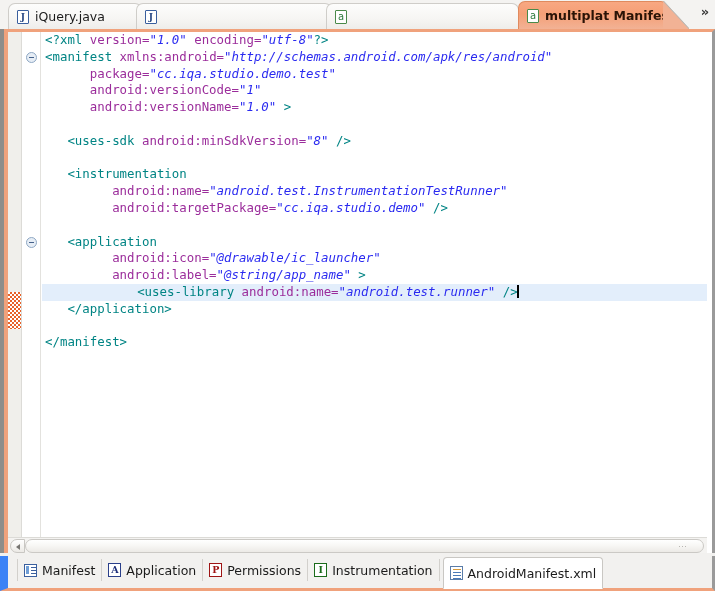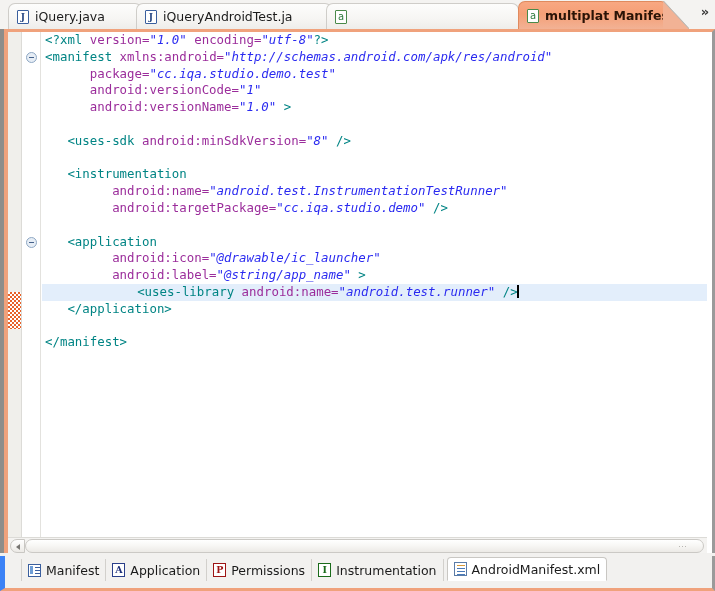--- a/index.html
+++ b/index.html
@@ -263,27 +263,27 @@
     background-image: radial-gradient(#b9b7b3 40%, transparent 41%);
     background-size: 3px 3px;
   }
 
   
   #bottom-tabs {
     position: absolute;
     left: 0; top: 556px;
     width: 715px; height: 35px;
     background: #f2f1ef;
-    border-left: 5px solid #3b82f6;
+    border-left: 8px solid #3b82f6;
     border-bottom: 3px solid #f0a27c;
     border-right: 3px solid #9a9a9a;
     box-sizing: border-box;
     display: flex;
     align-items: flex-start;
-    padding-left: 16px;
+    padding-left: 9px;
     padding-top: 1px;
   }
   #bottom-tabs-strip {
     display: flex;
     align-items: stretch;
     height: 22px;
     margin-top: 2px;
   }
   .btab {
     display: flex;
@@ -296,21 +296,21 @@
     white-space: nowrap;
     box-sizing: border-box;
   }
   .btab.first { border-left: 1px solid #d2d0cc; }
   .btab.selected {
     background: #ffffff;
     border: 1px solid #c9c7c3;
     border-bottom-color: #ffffff;
     border-top-left-radius: 4px;
     border-top-right-radius: 4px;
-    height: 24px;
+    height: 32px;
     margin-top: -2px;
     margin-left: 3px;
   }
   .btab-label { margin-left: 5px; }
 
   .letter-icon {
     width: 13px; height: 14px;
     flex: 0 0 auto;
     border: 1.5px solid #2a3f8a;
     background: #ffffff;
@@ -374,21 +374,20 @@
       <div class="tab inactive" style="left: 8px; width: 134px;">
         <span class="icon-box">
           <span class="icon-j" style="display: block;">J</span>
         </span>
         <span class="tab-label">iQuery.java</span>
       </div>
       <div class="tab inactive" style="left: 136px; width: 196px;">
         <span class="icon-box">
           <span class="icon-j" style="display: block;">J</span>
         </span>
-        <span class="tab-label">iQueryAndroidTest.ja</span>
       </div>
       <div class="tab inactive" style="left: 326px; width: 193px;">
         <span class="icon-box">
           <span class="icon-a" style="display: block;">a</span>
         </span>
       </div>
       <div class="tab active" style="left: 518px; width: 150px;">
         <span class="icon-box">
           <span class="icon-a" style="display: block;">a</span>
         </span>

